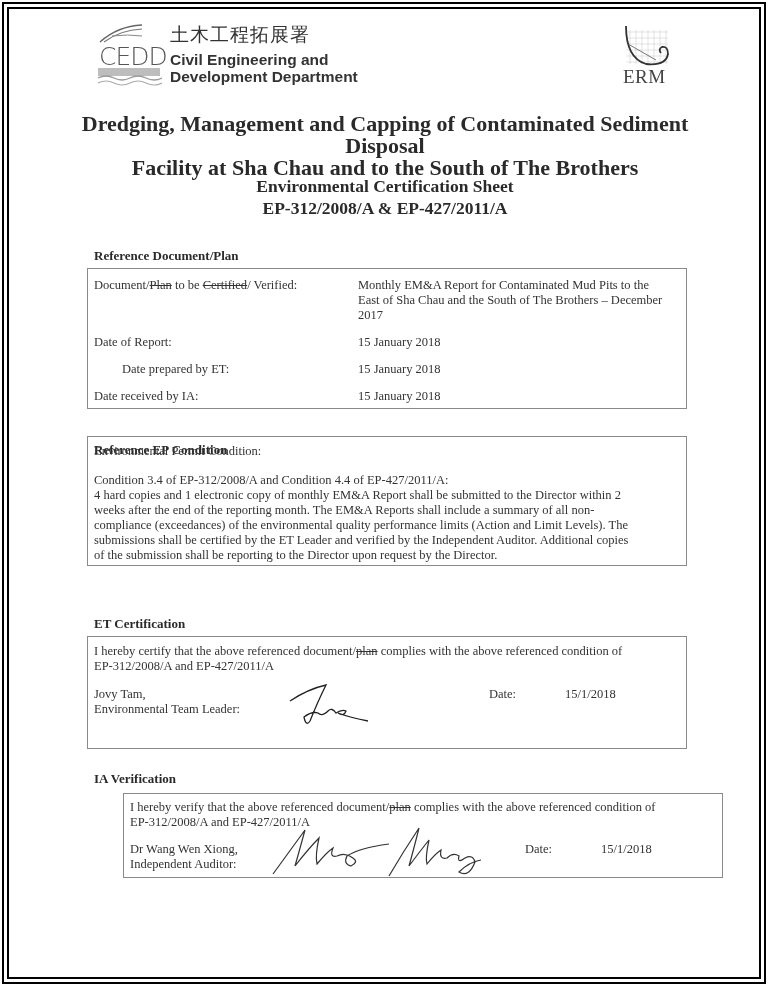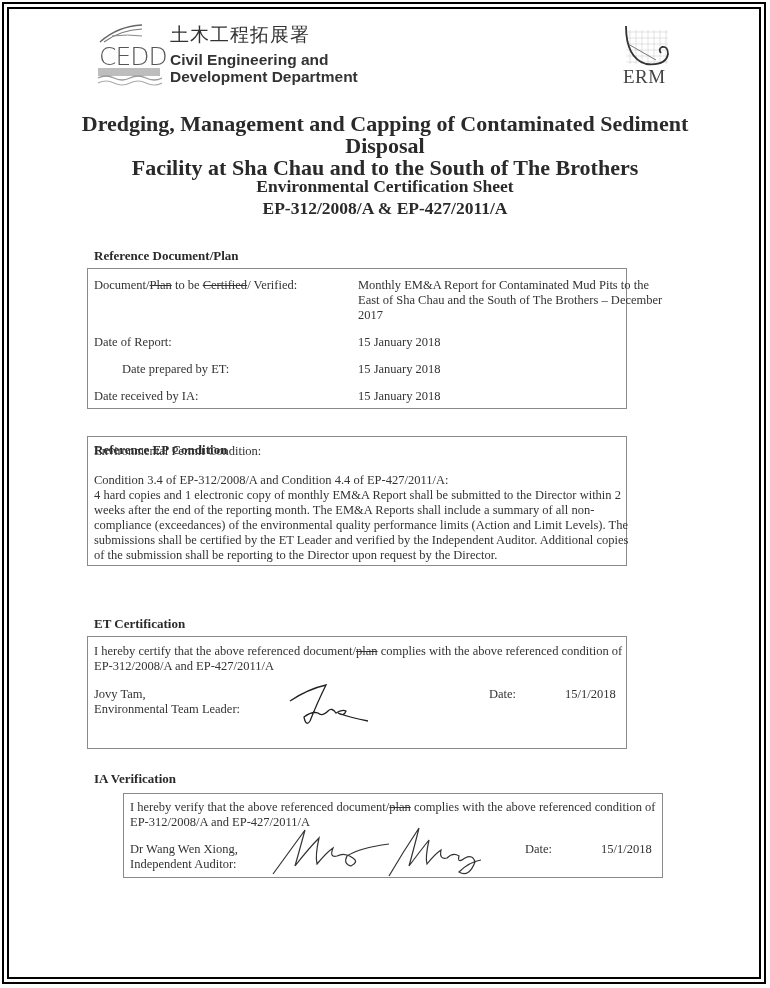--- a/index.html
+++ b/index.html
@@ -27,21 +27,21 @@
               font-size: 19px; color: #444; letter-spacing: 0.5px; }
 
   .title { left: 40px; width: 690px; text-align: center; font-weight: bold;
            font-family: "Liberation Serif", serif; color: #2a2a2a; }
   .title-main { top: 113px; font-size: 22px; line-height: 22px; }
   .title-sub { top: 175px; font-size: 17.5px; line-height: 22px; }
 
   .sec-head { left: 94px; font-family: "Liberation Serif", serif; font-weight: bold;
               font-size: 13px; color: #2a2a2a; }
 
-  .box { left: 87px; width: 540px; border: 1px solid #8a8a8a; box-sizing: border-box; }
+  .box { left: 87px; width: 600px; border: 1px solid #8a8a8a; box-sizing: border-box; }
   .txt { font-family: "Liberation Serif", serif; font-size: 12.5px; color: #333; line-height: 15px; }
   .strike { text-decoration: line-through; }
 
   .row { position: absolute; left: 6px; }
   .val { position: absolute; left: 270px; width: 330px; }
 
   .sig { position: absolute; }
 </style>
 </head>
 <body>

